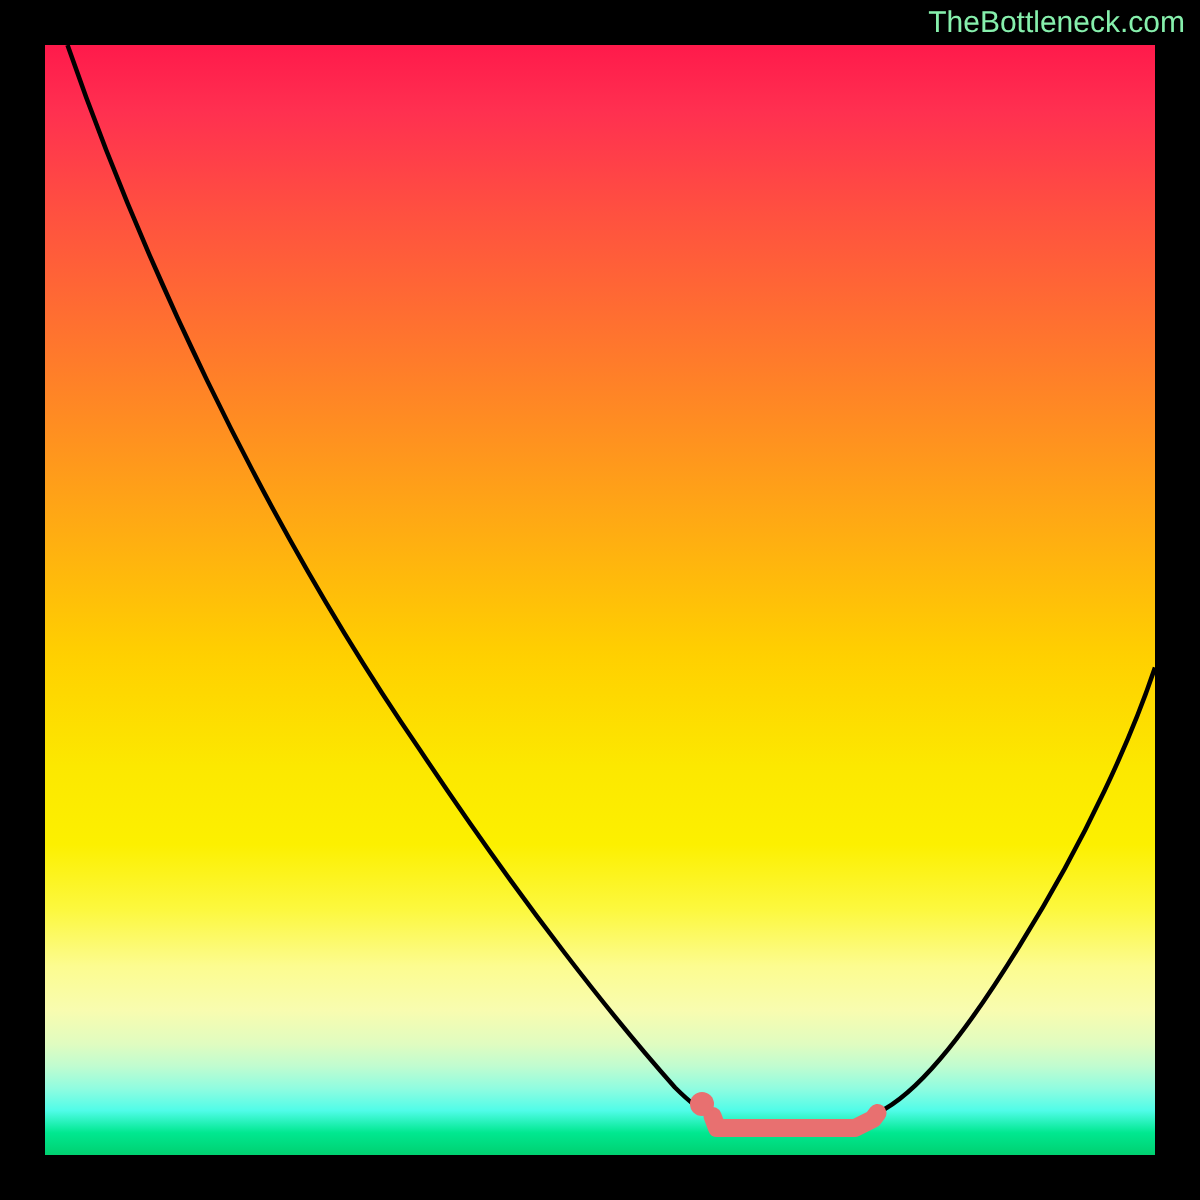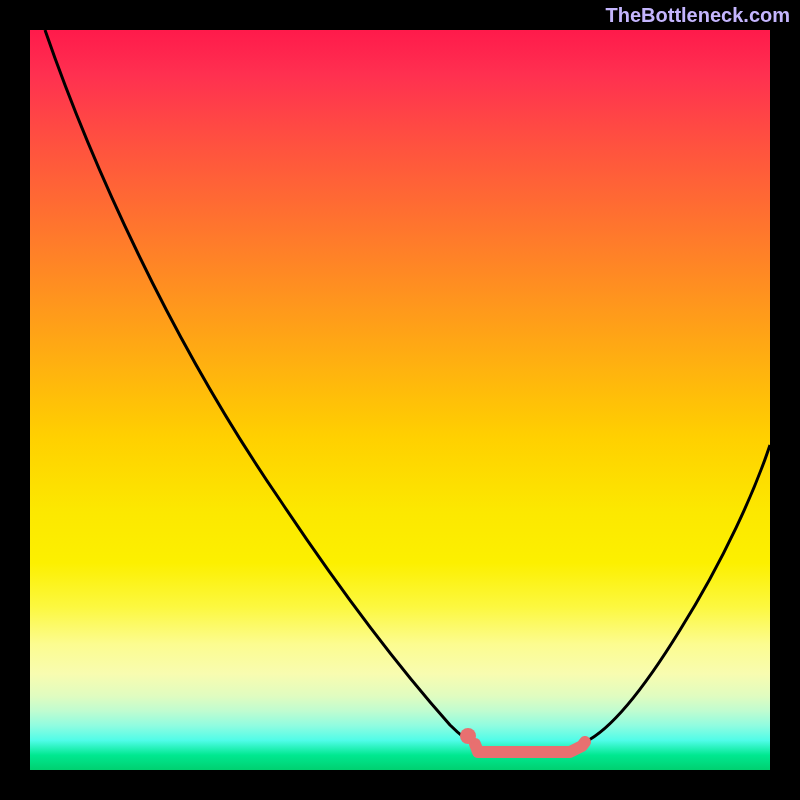--- a/index.html
+++ b/index.html
@@ -14,23 +14,23 @@
   .container {
     position: relative;
     width: 800px;
     height: 800px;
     background: #000;
   }
   .watermark {
     position: absolute;
     top: 4px;
     right: 10px;
-    color: #c4b5fd;
+    color: #86efac;
     font-size: 20px;
-    font-weight: 700;
+    font-weight: 400;
     z-index: 10;
   }
   .plot-area {
     position: absolute;
     left: 30px;
     top: 30px;
     width: 740px;
     height: 740px;
     background: linear-gradient(to bottom,
       #ff1a4b 0%,

